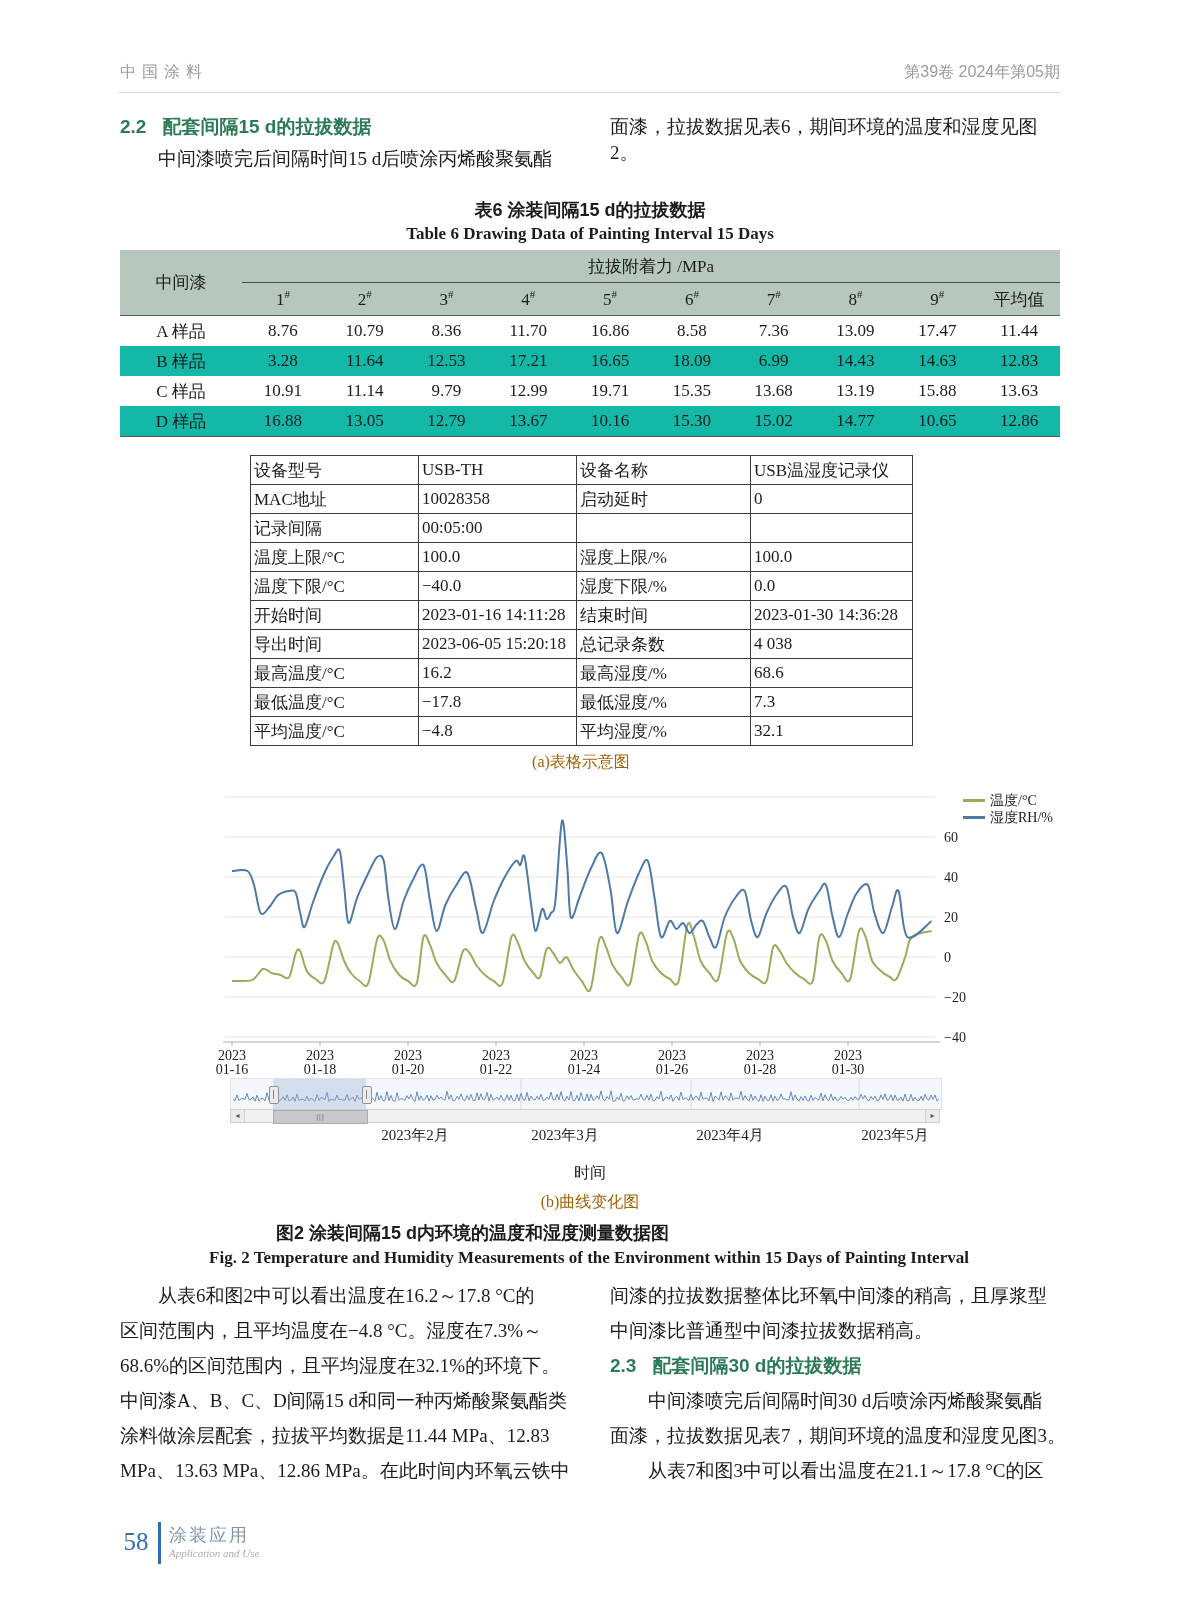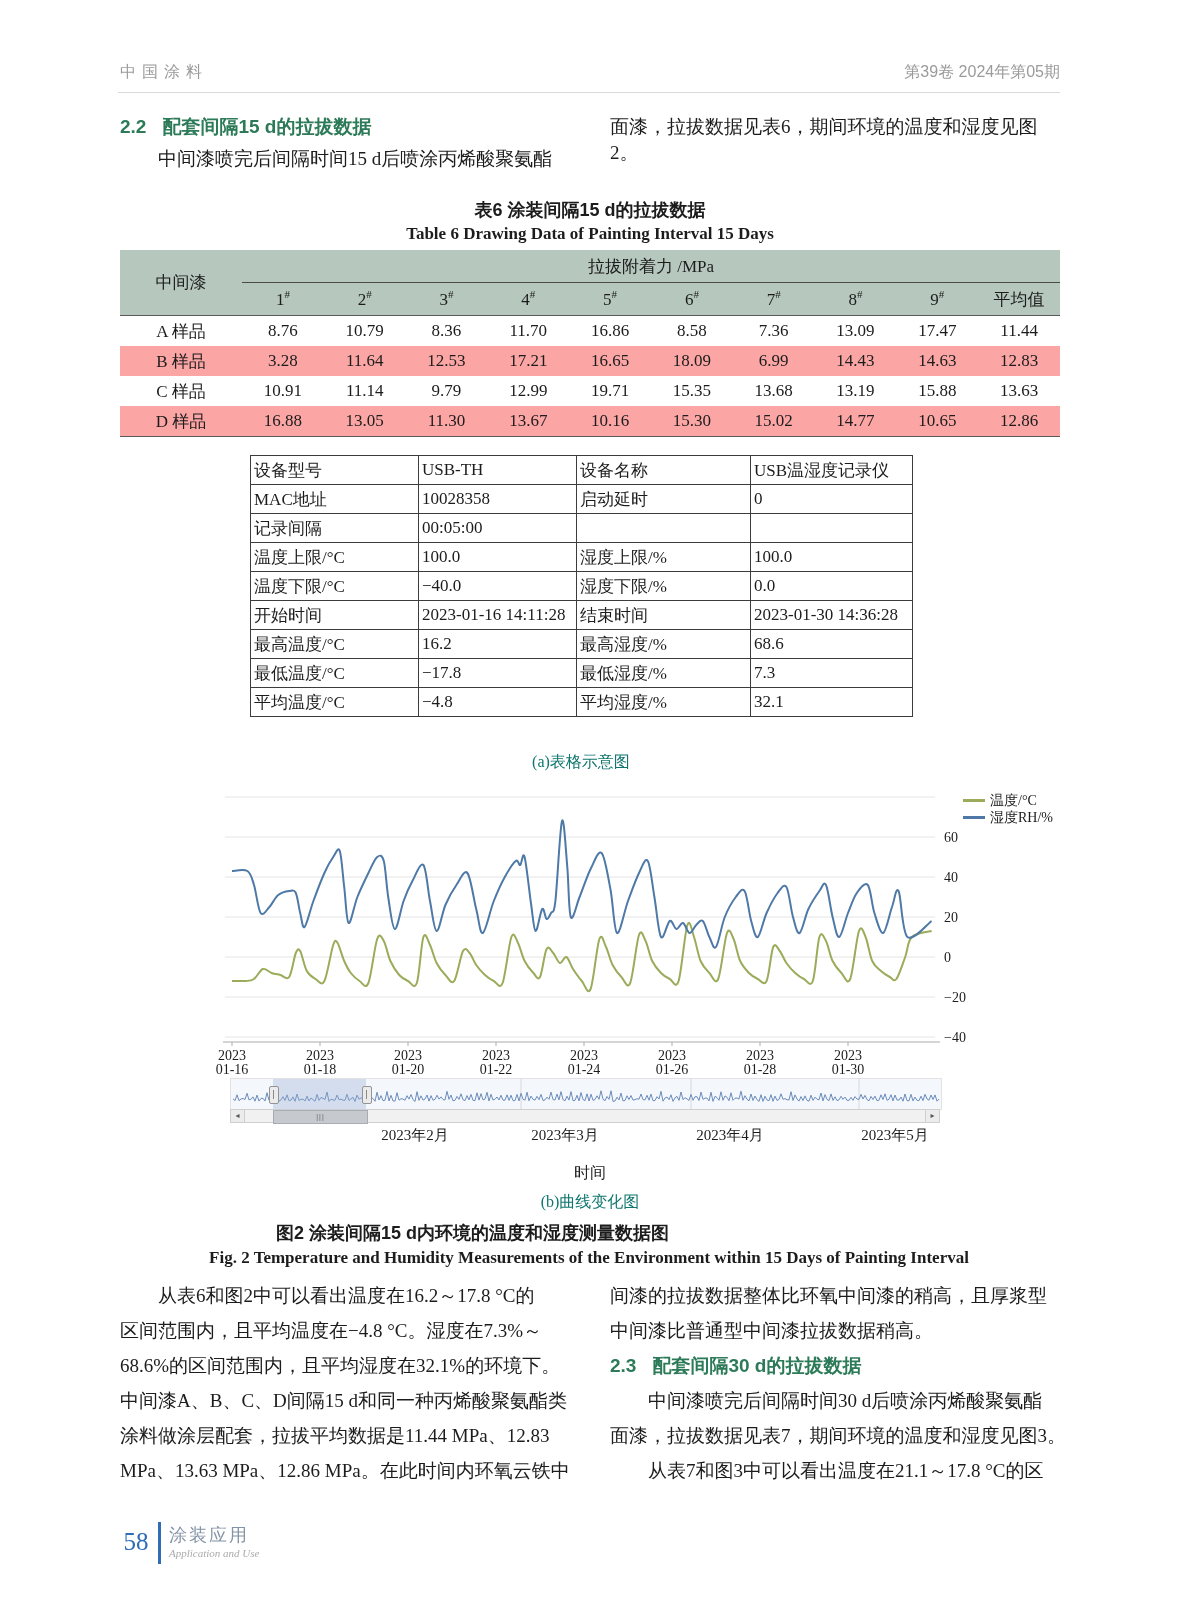--- a/index.html
+++ b/index.html
@@ -27,27 +27,27 @@
   table.t6{top:250px;left:120px;border-collapse:collapse;table-layout:fixed;width:940px;font-size:17px;}
   table.t6 th{font-weight:normal;}
   table.t6 .band{background:#b6c7be;}
   table.t6 .grp{border-bottom:1px solid #4a4a4a;height:30px;text-align:center;}
   table.t6 .c0{width:120px;text-align:center;}
   table.t6 .cavg{width:125px;}
   table.t6 th.colh{height:30px;text-align:center;}
   table.t6 tbody{border-top:1.5px solid #5a5a5a;}
   table.t6{border-bottom:1.5px solid #5a5a5a;}
   table.t6 td{height:28px;text-align:center;}
-  table.t6 tr.alt td{background:#fca5a5;}
+  table.t6 tr.alt td{background:#14b8a6;}
   sup.hash{font-size:11px;}
 
   
   table.dev{top:455px;left:250px;border-collapse:collapse;table-layout:fixed;width:662px;font-size:17px;}
   table.dev td{border:1px solid #3c3c3c;height:28px;padding:0 0 0 3px;}
-  .cap-green{color:#0f766e;font-size:16px;text-align:center;}
+  .cap-green{color:#a16207;font-size:16px;text-align:center;}
   .cap-a{top:752px;left:250px;width:662px;}
 
   
   .legend{top:792px;left:963px;font-size:14px;line-height:17px;}
   .legend .row{display:flex;align-items:center;}
   .legend .sw{display:inline-block;width:22px;height:3px;margin-right:5px;}
   .xlabel{top:1163px;left:120px;width:940px;text-align:center;font-size:16px;}
   .cap-b{top:1192px;left:120px;width:940px;}
   .fig-cn{top:1221px;left:0;width:945px;text-align:center;font-size:18px;font-weight:bold;}
   .fig-en{top:1248px;left:0;width:1178px;text-align:center;font-size:17px;font-weight:bold;}
@@ -153,21 +153,21 @@
           <td>15.35</td>
           <td>13.68</td>
           <td>13.19</td>
           <td>15.88</td>
           <td>13.63</td>
         </tr>
         <tr class="alt">
           <td>D 样品</td>
           <td>16.88</td>
           <td>13.05</td>
-          <td>11.30</td>
+          <td>12.79</td>
           <td>13.67</td>
           <td>10.16</td>
           <td>15.30</td>
           <td>15.02</td>
           <td>14.77</td>
           <td>10.65</td>
           <td>12.86</td>
         </tr>
       </tbody>
     </table>
@@ -208,20 +208,26 @@
           <td>温度下限/°C</td>
           <td>−40.0</td>
           <td>湿度下限/%</td>
           <td>0.0</td>
         </tr>
         <tr>
           <td>开始时间</td>
           <td>2023-01-16 14:11:28</td>
           <td>结束时间</td>
           <td>2023-01-30 14:36:28</td>
+        </tr>
+        <tr>
+          <td>导出时间</td>
+          <td>2023-06-05 15:20:18</td>
+          <td>总记录条数</td>
+          <td>4 038</td>
         </tr>
         <tr>
           <td>最高温度/°C</td>
           <td>16.2</td>
           <td>最高湿度/%</td>
           <td>68.6</td>
         </tr>
         <tr>
           <td>最低温度/°C</td>
           <td>−17.8</td>

